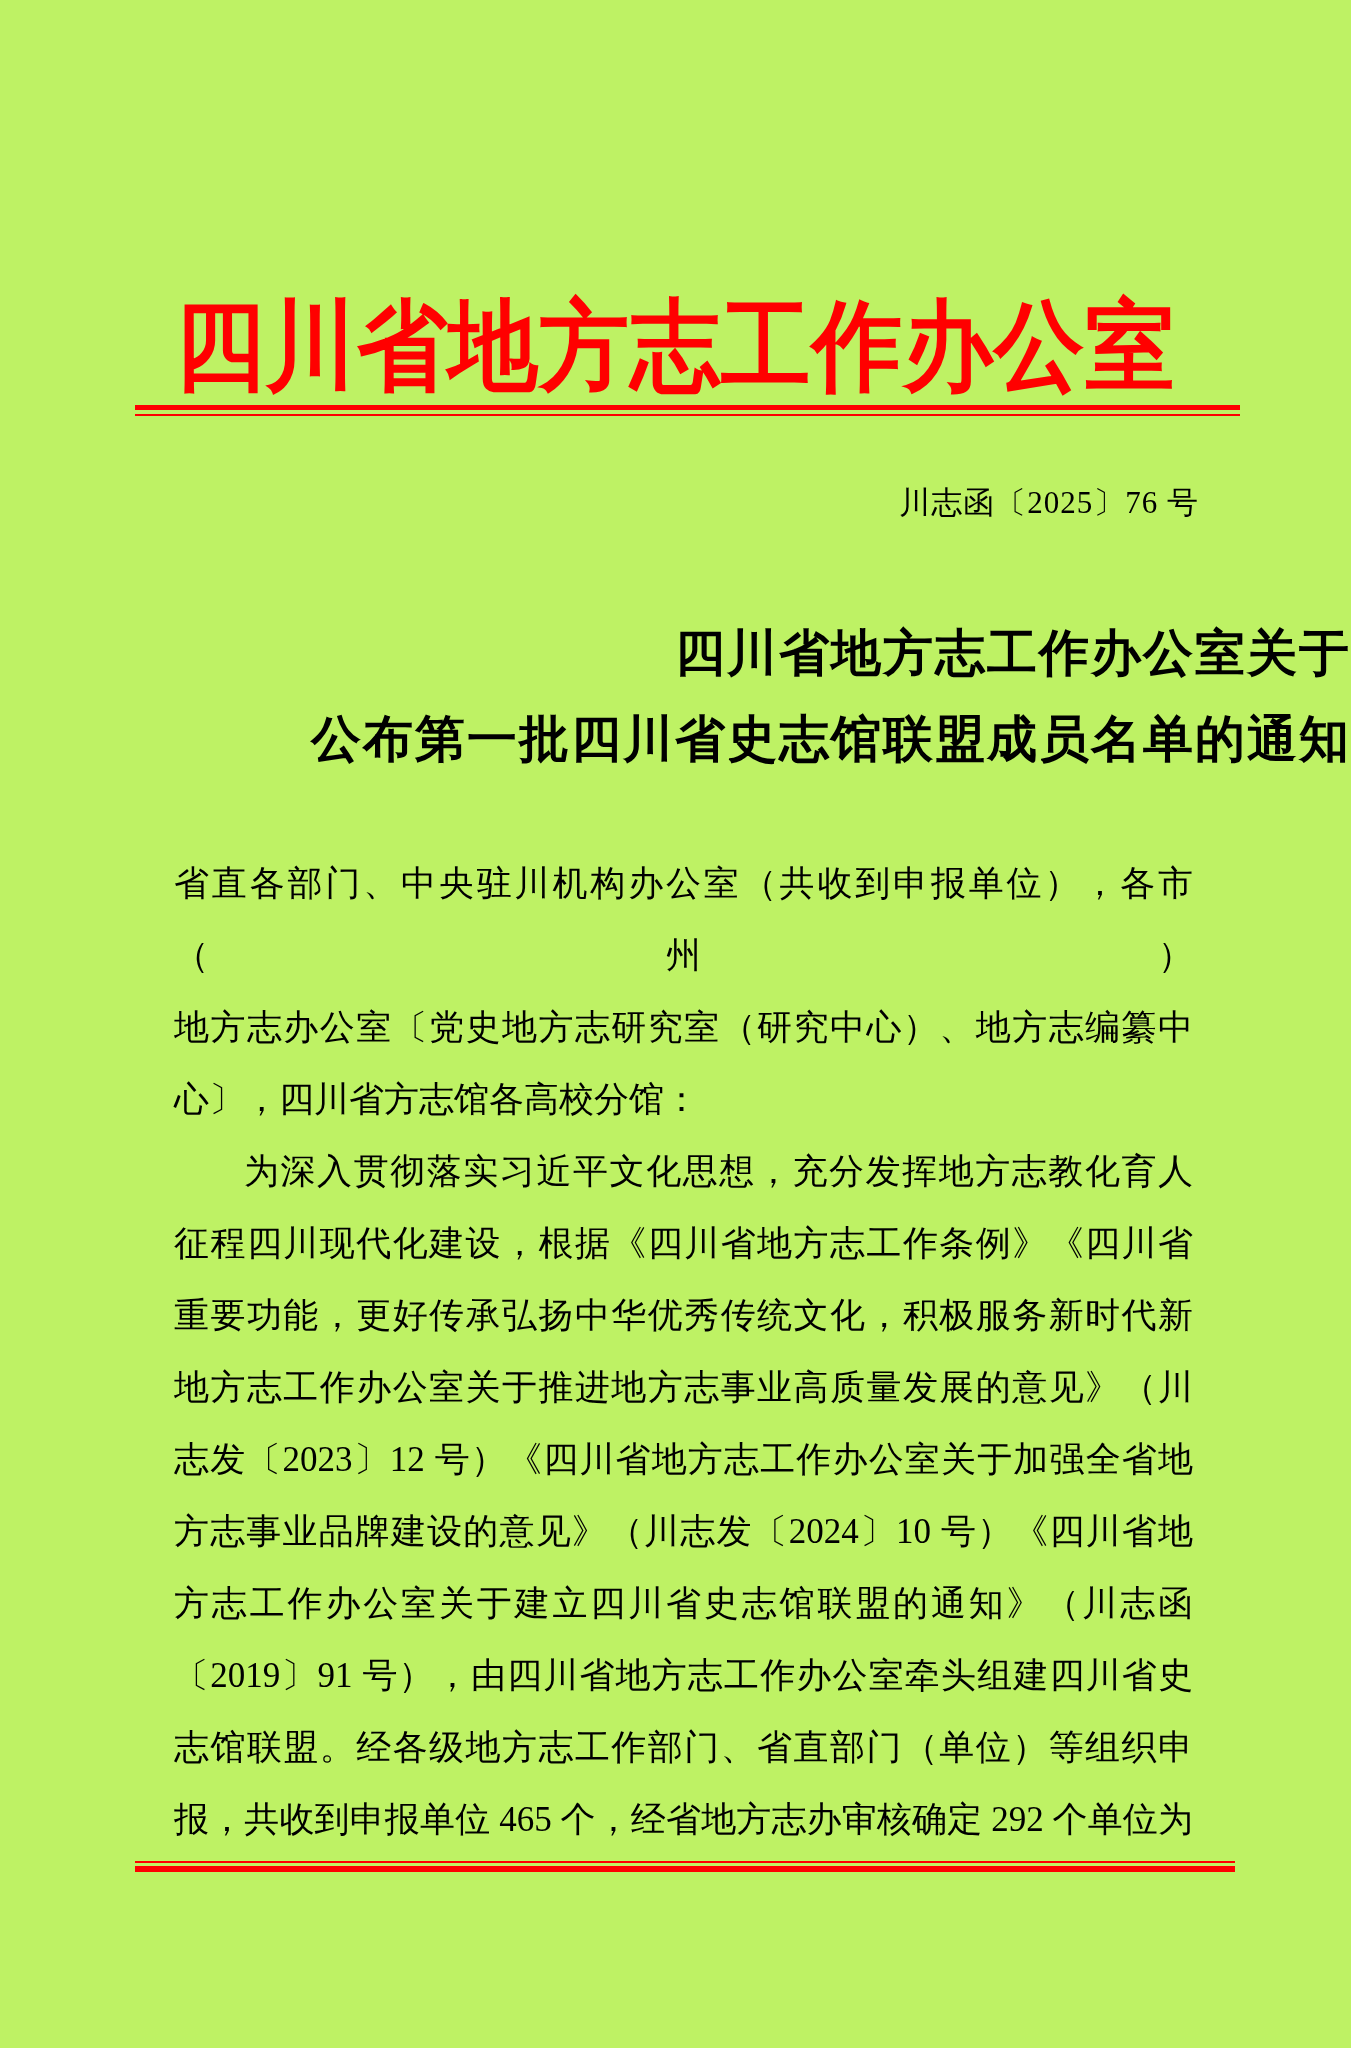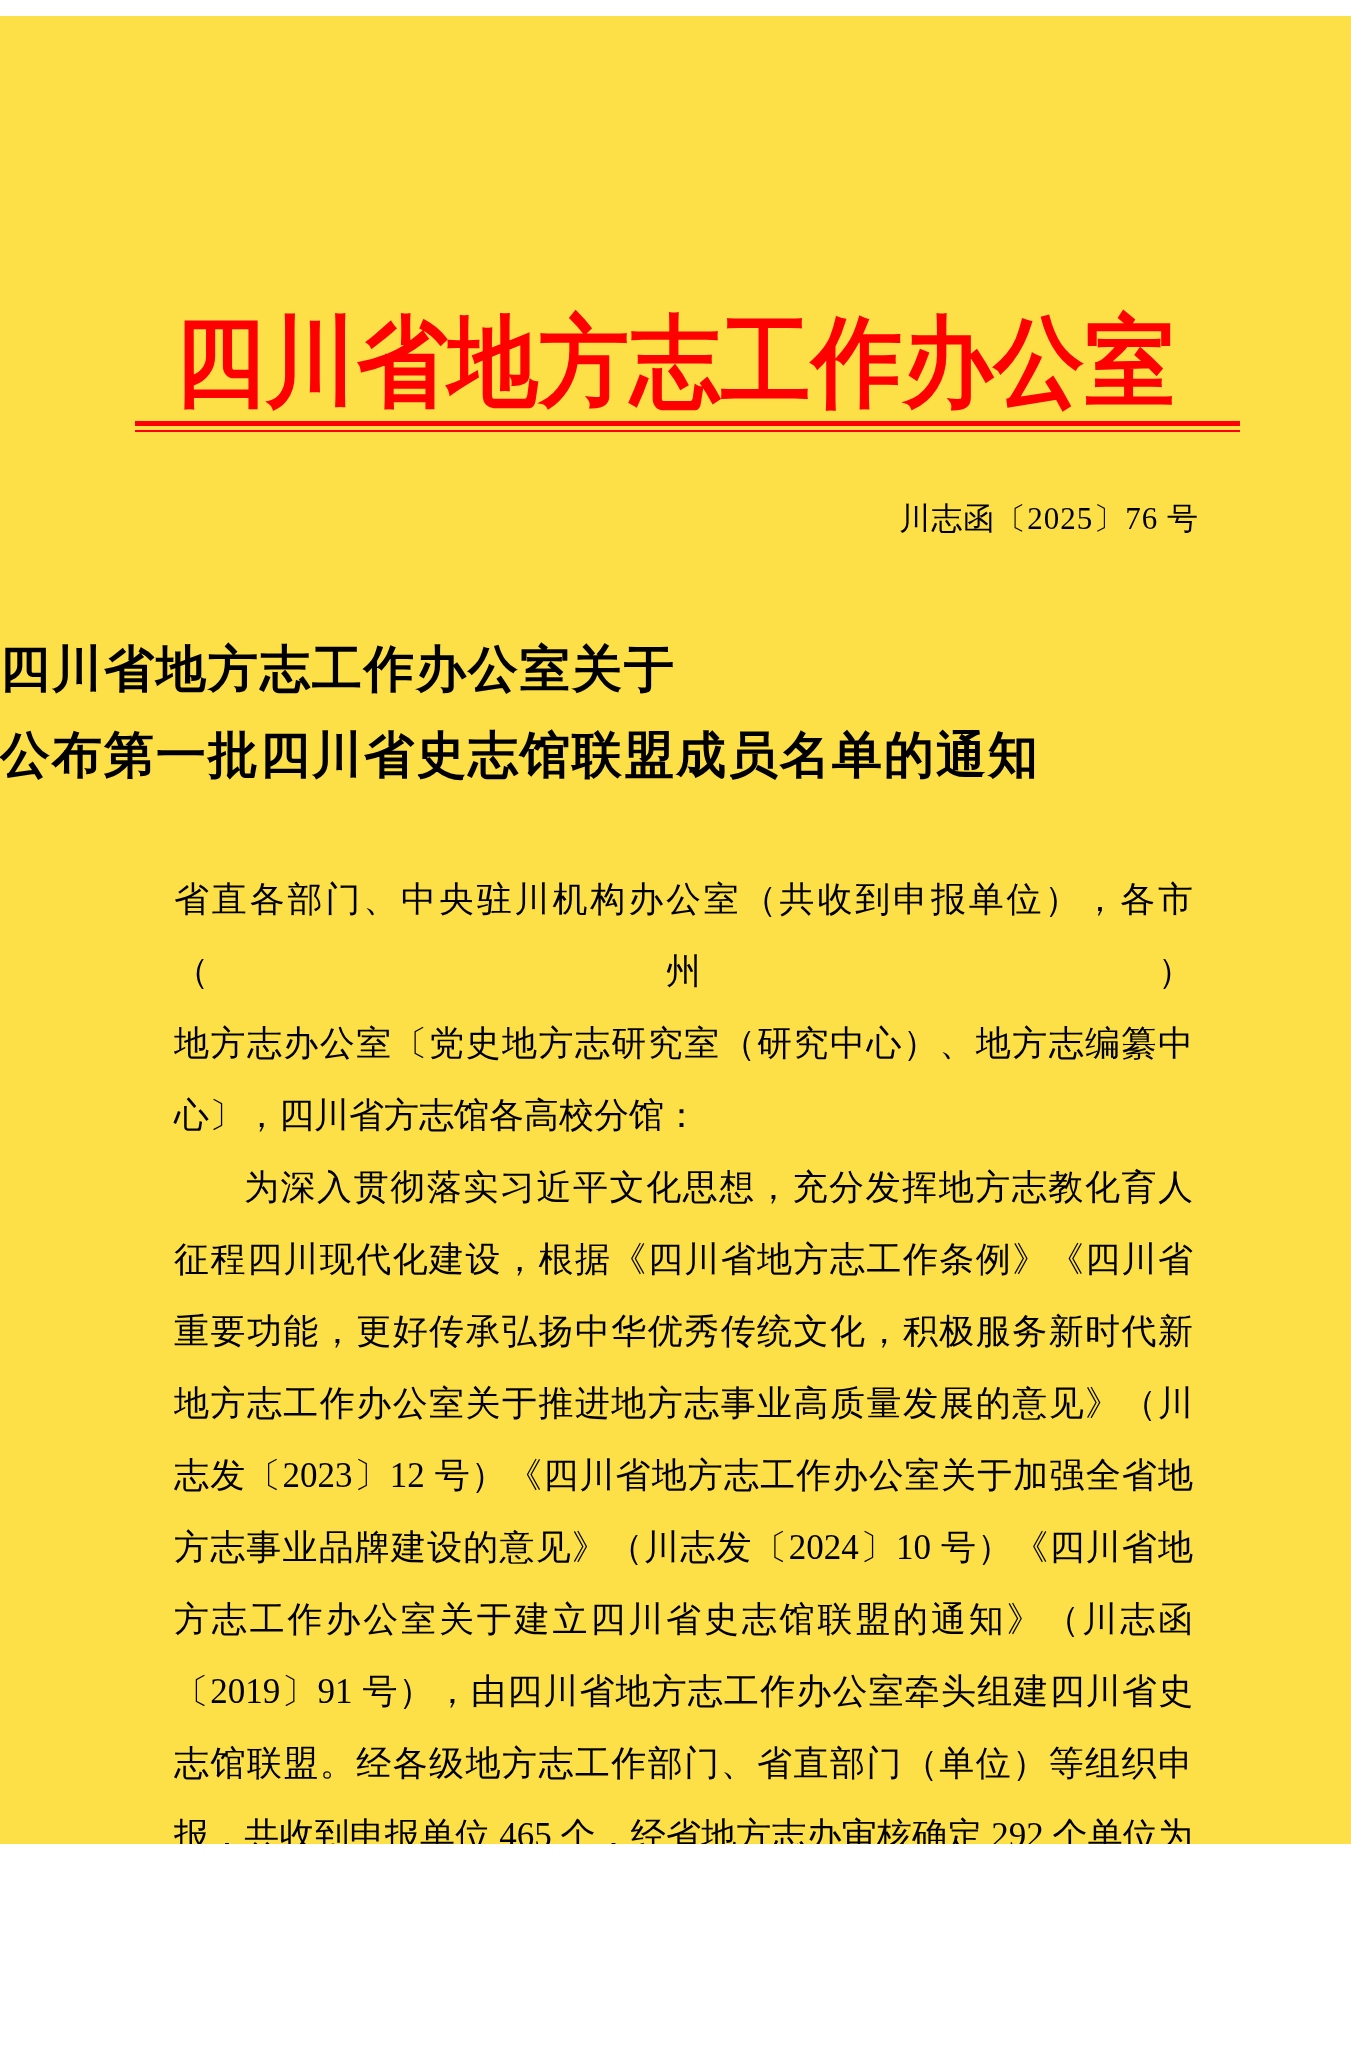--- a/index.html
+++ b/index.html
@@ -1,24 +1,23 @@
 <!DOCTYPE html>
 <html><head>
 <meta charset="utf-8">
 <style>
   * { margin: 0; padding: 0; box-sizing: border-box; }
   html, body { background: #ffffff; }
   .page {
     position: relative;
     width: 1351px;
-    height: 1828px;
-    background: #fde047;
+    height: 2048px;
+    background: #bef264;
     font-family: "Liberation Serif", "DejaVu Serif", serif;
     overflow: hidden;
-    margin-top: 16px;
   }
   .letterhead {
     position: absolute;
     top: 286px;
     left: 0;
     width: 100%;
     text-align: center;
     color: #ff0000;
     font-size: 90px;
     font-weight: 900;
@@ -43,21 +42,21 @@
     font-size: 31px;
     color: #000000;
     letter-spacing: 1px;
     white-space: nowrap;
   }
   .doc-title {
     position: absolute;
     top: 610px;
     left: 0;
     width: 100%;
-    text-align: left;
+    text-align: right;
     color: #000000;
     font-weight: bold;
     font-size: 50px;
     line-height: 86px;
     letter-spacing: 2px;
   }
   .body-text {
     position: absolute;
     top: 848px;
     left: 174px;

